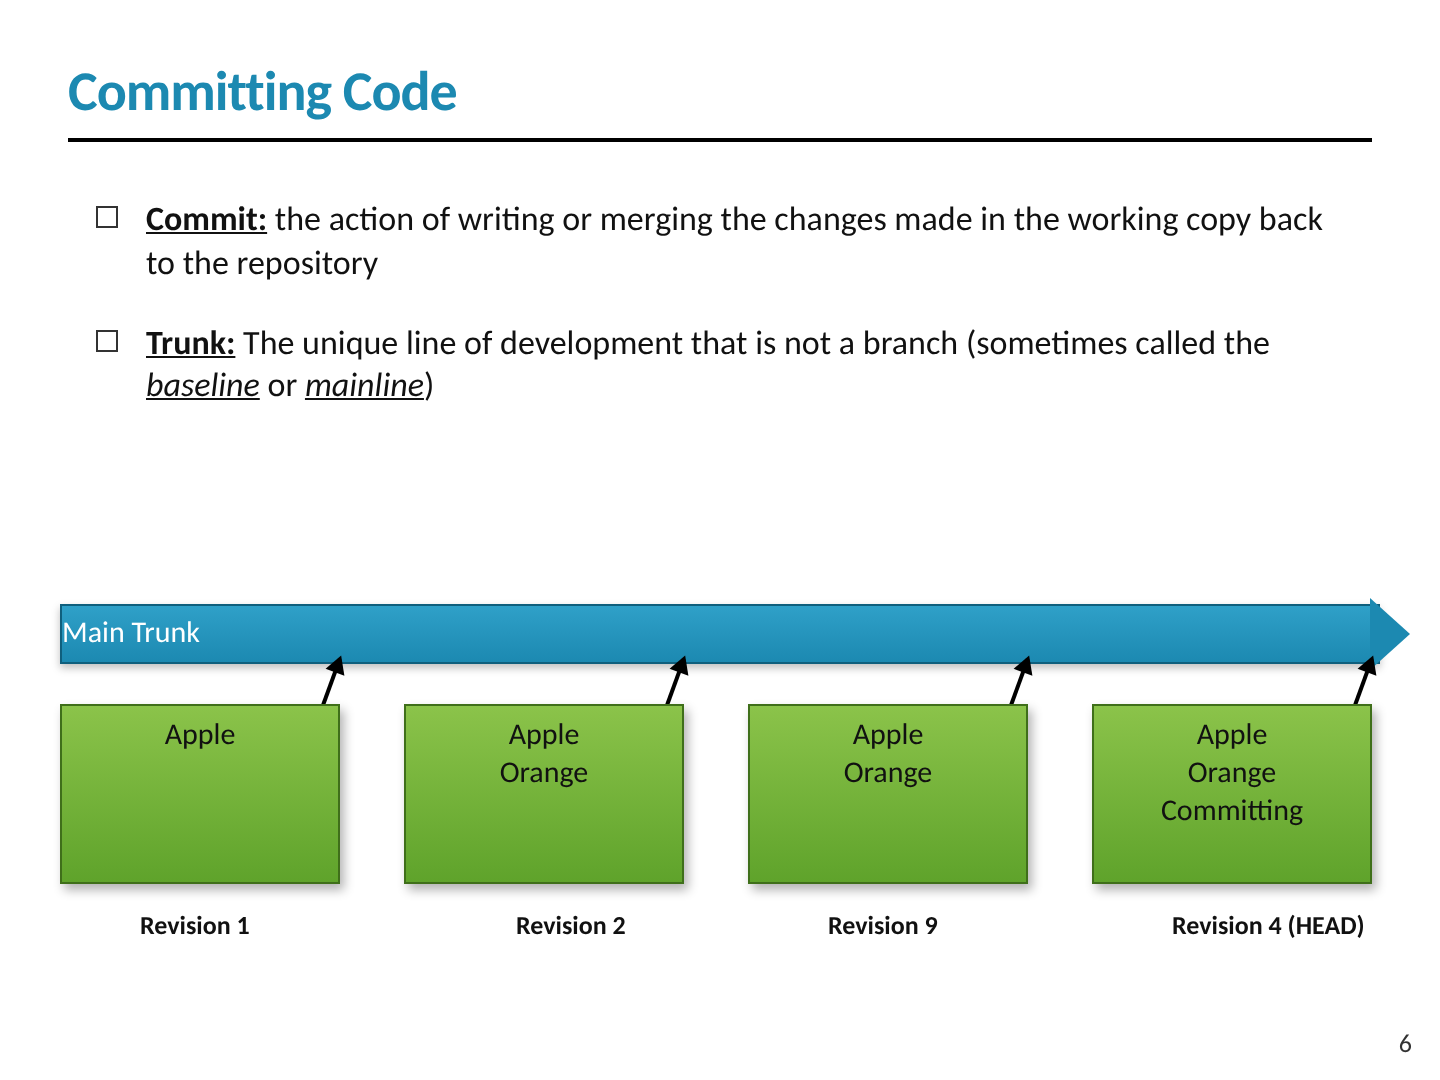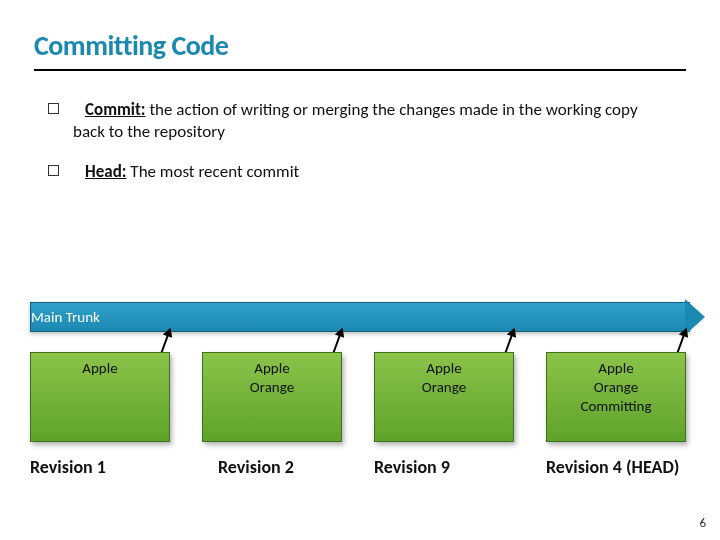--- a/index.html
+++ b/index.html
@@ -39,21 +39,21 @@
   }
   .bullet-box {
     width: 11px;
     height: 11px;
     border: 1.3px solid #333;
     flex: 0 0 11px;
     margin-top: 4px;
     margin-right: 14px;
   }
   .bullet-text { flex: 1; }
-  .bold { font-weight: 700; margin-left: 12px; }
+  .bold { font-weight: 700; }
   .ul { text-decoration: underline; }
   .italic { font-style: italic; }
   .diagram {
     position: absolute;
     left: 30px;
     right: 30px;
     top: 302px;
   }
   .trunk-bar {
     position: relative;
@@ -92,23 +92,24 @@
     text-align: center;
     font-size: 15px;
     color: #111;
     padding-top: 6px;
     line-height: 1.25;
     box-shadow: 2px 3px 5px rgba(0,0,0,0.3);
   }
   .rev-label {
     position: absolute;
     top: 104px;
-    font-size: 18px;
+    font-size: 13px;
     font-weight: 700;
     color: #111;
+    margin-left: 40px;
   }
   .arrow-up {
     position: absolute;
     width: 2px;
     height: 26px;
     background: #000;
     top: -24px;
     transform: rotate(20deg);
     transform-origin: bottom center;
   }
@@ -140,27 +141,27 @@
 
   <div class="bullets">
 
     <div class="bullet-item">
       <span class="bullet-box"></span>
       <span class="bullet-text">
         <span class="bold ul">Commit:</span><span> the action of writing or merging the changes made in the working copy back to the repository</span>
       </span>
     </div>
 
-
     <div class="bullet-item">
       <span class="bullet-box"></span>
       <span class="bullet-text">
-        <span class="bold ul">Head:</span><span> The most recent commit</span>
+        <span class="bold ul">Trunk:</span><span> The unique line of development that is not a branch (sometimes called the </span><span class="italic ul">baseline</span><span> or </span><span class="italic ul">mainline</span><span>)</span>
       </span>
     </div>
+
 
   </div>
 </div>
 
 <div class="diagram">
   <div class="trunk-bar">
     <span>Main Trunk</span>
   </div>
 
   <div class="revisions">

